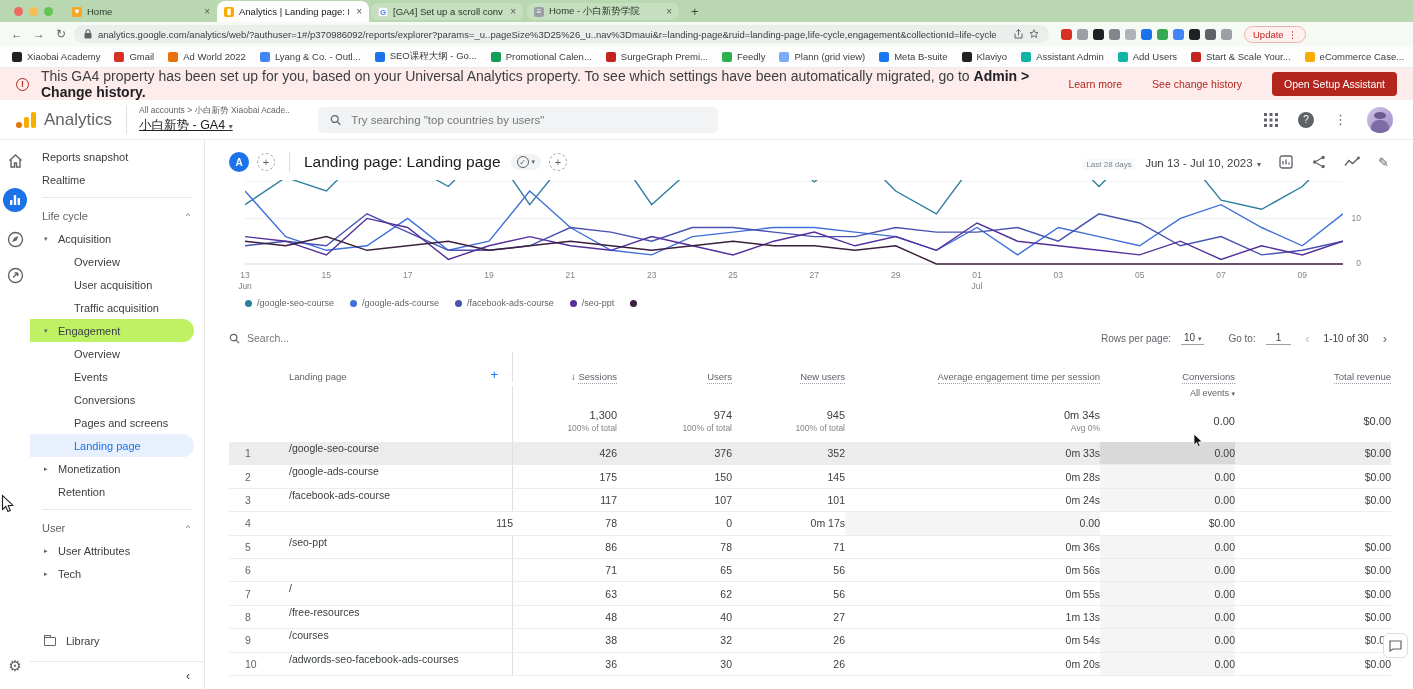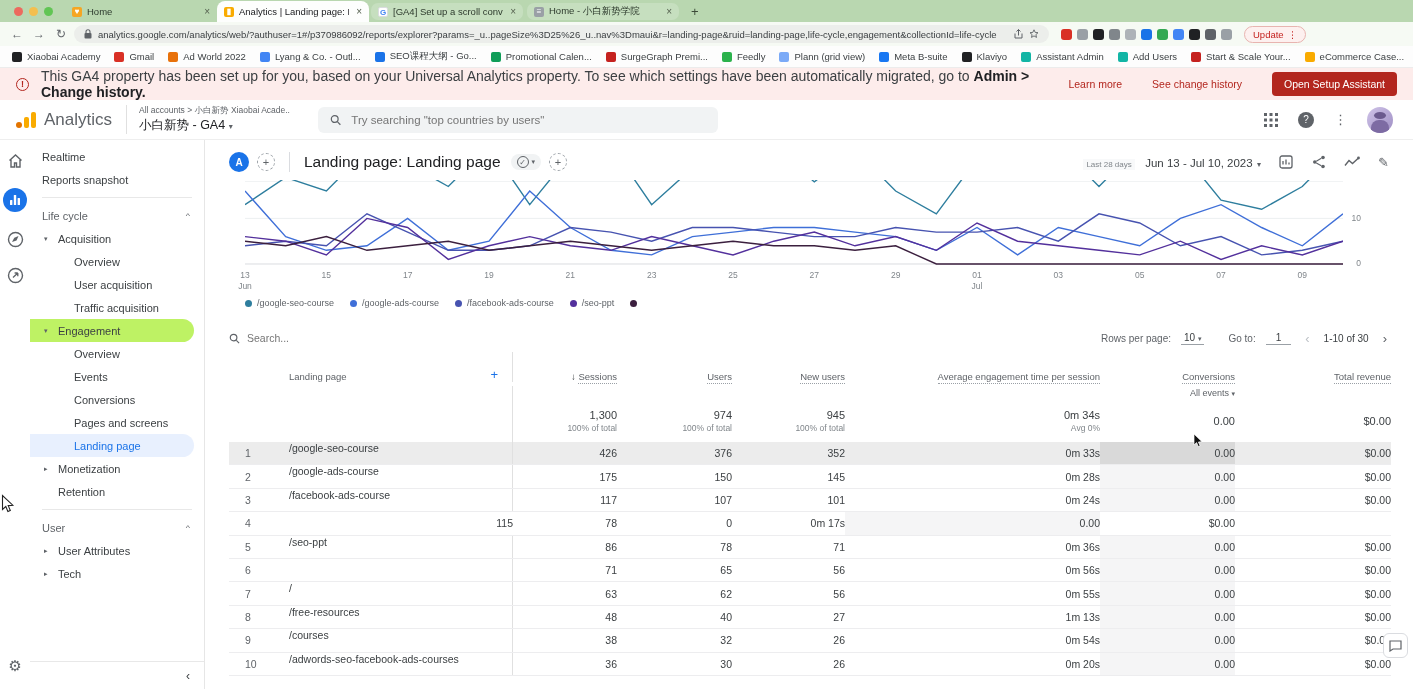--- a/index.html
+++ b/index.html
@@ -39,21 +39,21 @@
   .banner a { font-size:10.5px; color:#b3261e; text-decoration:none; margin-right:18px; white-space:nowrap; }
   .setup-btn { background:#b3261e; color:#fff; font-size:10.5px; border:none; border-radius:4px; padding:6px 12px; white-space:nowrap; }
 
   
   .ga-header { position:absolute; top:100px; left:0; right:0; height:40px; background:#fff; border-bottom:1px solid #eee; display:flex; align-items:center; padding:0 12px; }
   .ga-logo { display:flex; align-items:flex-end; gap:2px; margin:0 8px 0 4px; }
   .ga-logo i { display:block; width:5px; background:#f9ab00; border-radius:2px; }
   .ga-name { font-size:17px; color:#5f6368; margin-right:14px; }
   .crumb-block { border-left:1px solid #e0e0e0; padding-left:12px; }
   .crumb { font-size:8.5px; color:#5f6368; }
-  .property { font-size:12.5px; color:#202124; }
+  .property { font-size:12.5px; color:#202124;text-decoration:underline; }
   .ga-search { margin-left:28px; width:400px; height:26px; background:#f1f3f4; border-radius:6px; display:flex; align-items:center; gap:10px; padding:0 12px; }
   .ga-search input { border:none; background:transparent; outline:none; font-size:11.5px; color:#5f6368; width:100%; font-family:inherit; }
   .ga-right { margin-left:auto; display:flex; align-items:center; gap:20px; padding-right:8px; }
   .help-ic { width:16px; height:16px; border-radius:50%; background:#5f6368; color:#fff; font-size:10px; line-height:16px; text-align:center; }
   .kebab { color:#5f6368; font-size:13px; }
   .avatar { width:26px; height:26px; border-radius:50%; background:linear-gradient(135deg,#cfc3e8,#9f8fc4); position:relative; overflow:hidden; }
   .avatar::after { content:""; position:absolute; left:7px; top:5px; width:12px; height:7px; border-radius:50%; background:#6b5a8e; }
   .avatar::before { content:""; position:absolute; left:4px; top:13px; width:18px; height:14px; border-radius:8px 8px 0 0; background:#7d6ba3; }
 
   
@@ -347,24 +347,24 @@
             <circle cx="8.5" cy="8.5" r="7" fill="none" stroke="#5f6368" stroke-width="1.4"></circle>
             <path d="M6 10.5L10.8 6M10.8 6v3.2M10.8 6H7.6" stroke="#5f6368" stroke-width="1.3" fill="none"></path>
           </svg>
       </div>
       <div class="gear">⚙</div>
     </div>
 
     <div class="sidebar">
       <div id="sb-items">
           <div class="sb-item sb-link">
+            <span>Reports snapshot</span>
+          </div>
+          <div class="sb-item sb-link">
             <span>Realtime</span>
-          </div>
-          <div class="sb-item sb-link">
-            <span>Reports snapshot</span>
           </div>
           <div class="sb-div"></div>
           <div class="sb-item sb-section">
             <span>Life cycle</span>
             <span class="chev">^</span>
           </div>
           <div class="sb-item sb-group">
             <span class="arr">▾</span>
             <span>Acquisition</span>
           </div>
@@ -411,20 +411,24 @@
           <div class="sb-item sb-group">
             <span class="arr">▸</span>
             <span>User Attributes</span>
           </div>
           <div class="sb-item sb-group">
             <span class="arr">▸</span>
             <span>Tech</span>
           </div>
         </div>
       <div class="sb-bottom">
+        <div class="sb-lib">
+          <span class="folder"></span>
+          <span>Library</span>
+        </div>
         <div class="sb-collapse">
           <span>‹</span>
         </div>
       </div>
     </div>
 
     <div class="main">
 
       <div class="report-header">
         <div class="chip-a">A</div>

